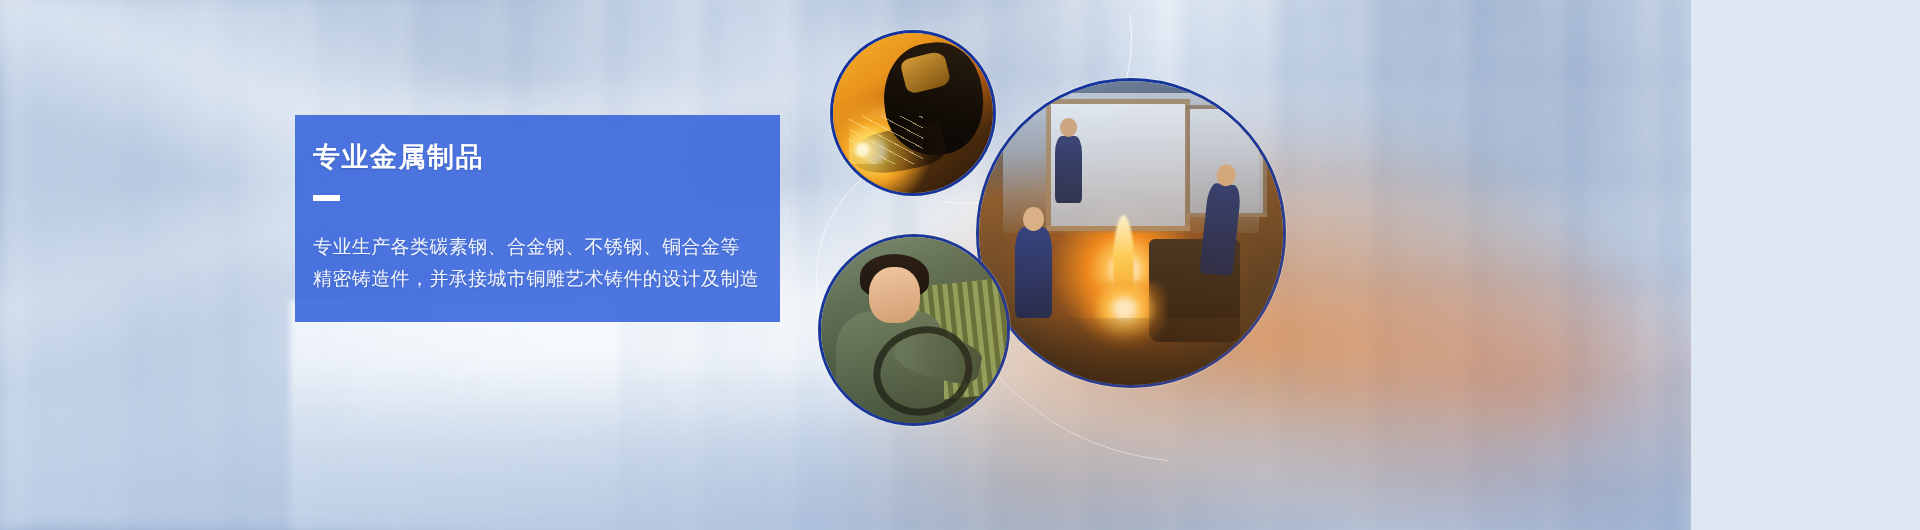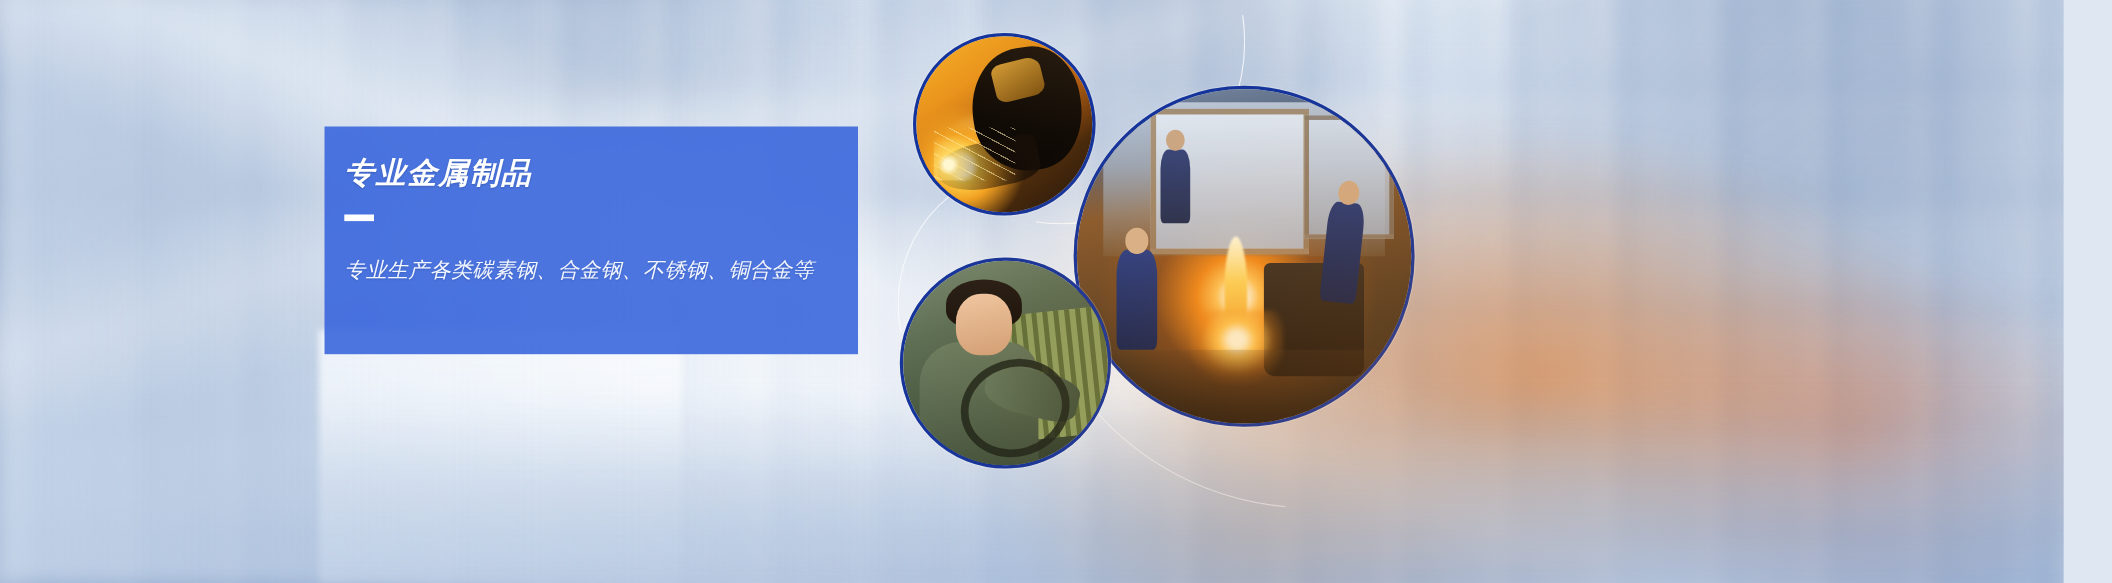--- a/index.html
+++ b/index.html
@@ -2,21 +2,21 @@
 <html lang="zh"><head>
 <meta charset="utf-8">
 <title>Banner</title>
 <style>
   html,body{margin:0;padding:0;}
   body{
     width:1920px;height:530px;overflow:hidden;
     font-family:"Liberation Sans","DejaVu Sans",sans-serif;
     background:#dfe7f2;
   }
-  #stage{position:relative;width:1876px;height:530px;overflow:hidden;font-style:italic;}
+  #stage{position:relative;width:1691px;height:530px;overflow:hidden;}
 
   
   .bg{position:absolute;inset:0;overflow:hidden;}
   .bg-base{
     position:absolute;inset:-40px;
     background:
       linear-gradient(180deg,#cfdcec 0%,#e4ecf6 18%,#eef3f9 42%,#dde7f3 70%,#cdd9ea 100%);
     filter:blur(0px);
   }
   
@@ -275,16 +275,17 @@
     <div class="collage-haze"></div>
   </div>
 
   <div class="panel">
     <div class="panel-title">专业金属制品</div>
 
     <div class="panel-rule"></div>
 
     <div class="panel-body">
       <span class="ln">专业生产各类碳素钢、合金钢、不锈钢、铜合金等</span>
+      <span class="ln">精密铸造件，并承接城市铜雕艺术铸件的设计及制造</span>
     </div>
   </div>
 
 </div>
 
 </body></html>

